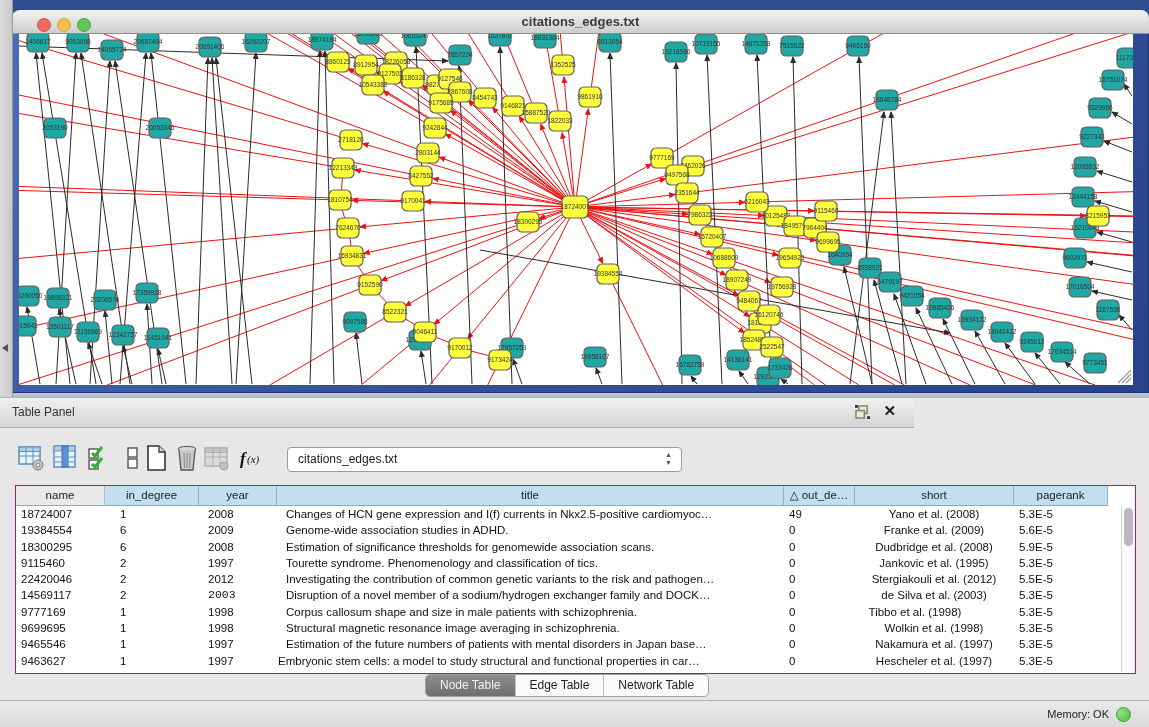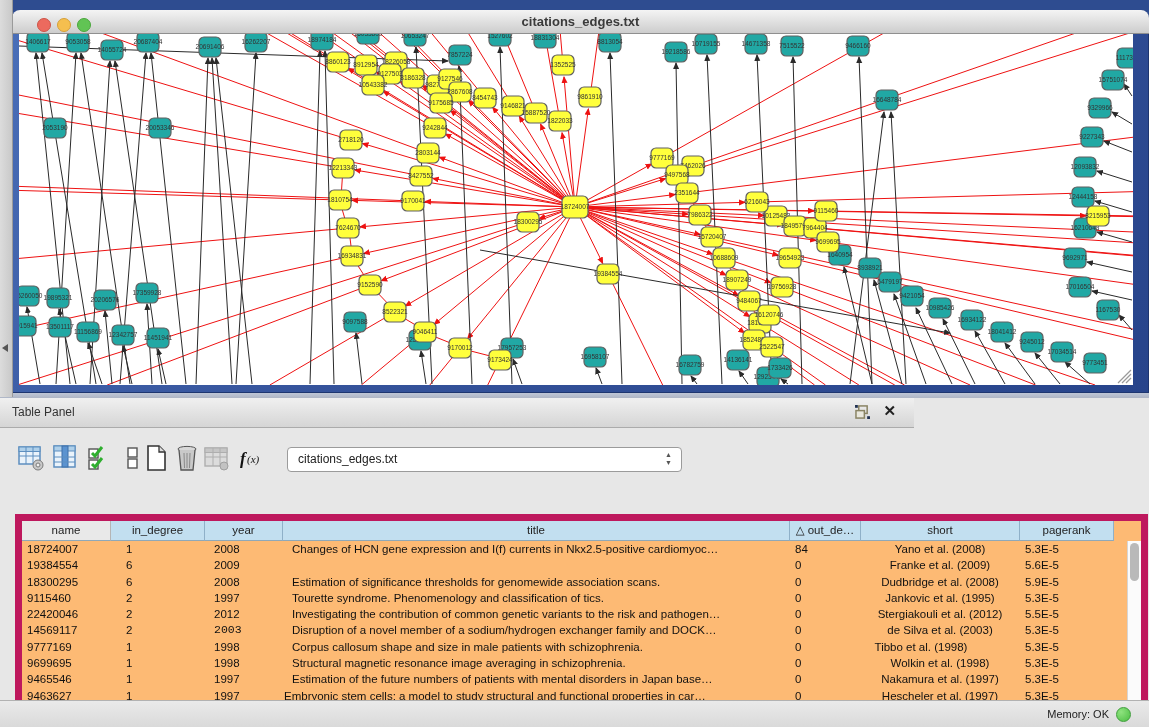--- a/index.html
+++ b/index.html
@@ -32,22 +32,22 @@
   #float-icon{position:absolute;right:44px;top:7px;width:15px;height:14px;cursor:pointer;}
   #close-icon{position:absolute;right:18px;top:5px;font-size:15px;font-weight:bold;color:#222;cursor:pointer;line-height:16px;}
   
   #toolbar{position:absolute;left:0;top:29px;width:1149px;height:56px;}
   .tb-icon{position:absolute;top:18px;width:26px;height:26px;cursor:pointer;}
   #table-selector{position:absolute;left:287px;top:20px;width:393px;height:23px;background:#FFF;
                   border:1px solid #9B9B9B;border-radius:4px;font-size:12px;color:#222;cursor:pointer;}
   #table-selector .val{position:absolute;left:10px;top:4px;}
   #table-selector .spin{position:absolute;right:9px;top:3px;font-size:7px;color:#555;line-height:8px;text-align:center;}
   
-  #data-table{position:absolute;left:15px;top:87px;width:1119px;height:187px;background:#fdba74;
-              border:7px solid #be185d;overflow:hidden;margin-top:29px;}
+  #data-table{position:absolute;left:15px;top:87px;width:1119px;height:187px;background:#ffffff;
+              border:1px solid #be185d;overflow:hidden;}
   #thead{position:absolute;left:0;top:0;height:20px;width:1119px;}
   .th{position:absolute;top:0;height:19px;background:#C2DFF0;border-right:1px solid #8FB0C8;
       border-bottom:1px solid #8FA8B8;font-size:11.5px;color:#222;text-align:center;line-height:19px;cursor:pointer;}
   .th.gray{background:#E9E9E9;border-right:1px solid #B5B5B5;}
   #tbody{position:absolute;left:0;top:20px;width:1105px;}
   .tr{position:relative;height:16.3px;width:1105px;cursor:default;}
   .td{position:absolute;top:0;font-size:11.5px;color:#111;line-height:16px;white-space:nowrap;overflow:hidden;}
   #vscroll{position:absolute;right:0;top:20px;width:13px;height:166px;background:#FBFBFB;border-left:1px solid #D5D5D5;}
   #vscroll .thumb{position:absolute;left:2px;top:2px;width:9px;height:38px;background:#B9B9B9;border-radius:5px;cursor:grab;}
   
@@ -818,28 +818,29 @@
         <div class="th" style="left: 768px; width: 70px;">△ out_de…</div>
         <div class="th" style="left: 839px; width: 158px;">short</div>
         <div class="th" style="left: 998px; width: 93px;">pagerank</div>
       </div>
     <div id="tbody">
         <div class="tr">
           <div class="td" style="left: 5px; width: 83px;">18724007</div>
           <div class="td" style="left: 104px; width: 78px;">1</div>
           <div class="td" style="left: 192px; width: 68px;">2008</div>
           <div class="td" style="left: 270px; width: 497px;">Changes of HCN gene expression and I(f) currents in Nkx2.5-positive cardiomyoc…</div>
-          <div class="td" style="left: 773px; width: 65px;">84</div>
+          <div class="td" style="left: 773px; width: 65px;">49</div>
           <div class="td" style="left: 839px; width: 158px; text-align: center;">Yano et al. (2008)</div>
           <div class="td" style="left: 1003px; width: 88px;">5.3E-5</div>
         </div>
         <div class="tr">
           <div class="td" style="left: 5px; width: 83px;">19384554</div>
           <div class="td" style="left: 104px; width: 78px;">6</div>
           <div class="td" style="left: 192px; width: 68px;">2009</div>
+          <div class="td" style="left: 270px; width: 497px;">Genome-wide association studies in ADHD.</div>
           <div class="td" style="left: 773px; width: 65px;">0</div>
           <div class="td" style="left: 839px; width: 158px; text-align: center;">Franke et al. (2009)</div>
           <div class="td" style="left: 1003px; width: 88px;">5.6E-5</div>
         </div>
         <div class="tr">
           <div class="td" style="left: 5px; width: 83px;">18300295</div>
           <div class="td" style="left: 104px; width: 78px;">6</div>
           <div class="td" style="left: 192px; width: 68px;">2008</div>
           <div class="td" style="left: 270px; width: 497px;">Estimation of significance thresholds for genomewide association scans.</div>
           <div class="td" style="left: 773px; width: 65px;">0</div>
@@ -908,18 +909,23 @@
           <div class="td" style="left: 773px; width: 65px;">0</div>
           <div class="td" style="left: 839px; width: 158px; text-align: center;">Hescheler et al. (1997)</div>
           <div class="td" style="left: 1003px; width: 88px;">5.3E-5</div>
         </div>
       </div>
     <div id="vscroll">
         <div class="thumb"></div>
       </div>
   </div>
 
+  <div id="tabs">
+    <div class="tab selected">Node Table</div>
+    <div class="tab">Edge Table</div>
+    <div class="tab">Network Table</div>
+  </div>
 </div>
 
 <div id="status-bar">
   <div id="memory-label">Memory: OK</div>
   <div id="memory-dot"></div>
 </div>
 
 </body></html>

